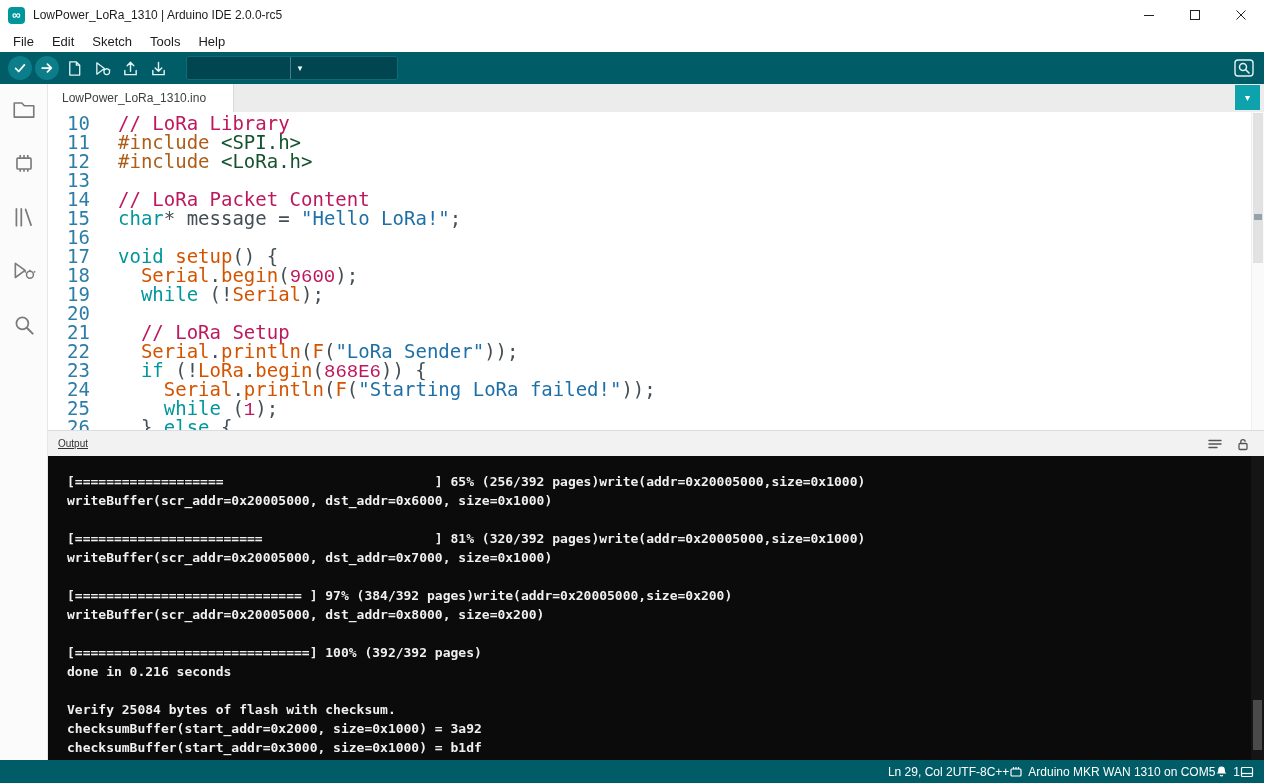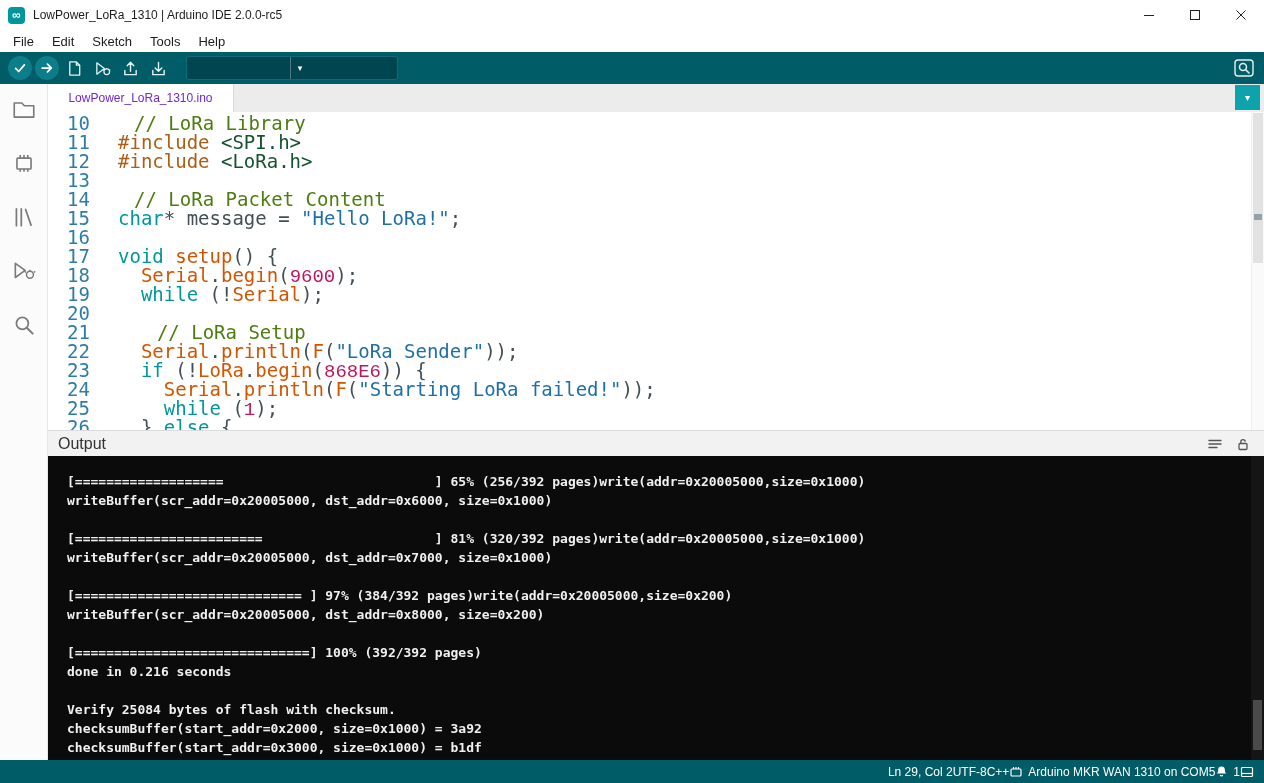--- a/index.html
+++ b/index.html
@@ -33,48 +33,48 @@
 
   
   .main { flex:1; display:flex; min-height:0; }
   .sidebar { width:48px; background:#fbfbfb; border-right:1px solid #e6e6e6; display:flex; flex-direction:column;
              align-items:center; padding-top:12px; gap:28px; flex:none; }
   .sb-btn { width:26px; height:26px; background:none; border:none; color:#7a7a7a; display:flex; align-items:center; justify-content:center; }
   .content { flex:1; display:flex; flex-direction:column; min-width:0; }
 
   
   .tabbar { height:28px; background:#ececec; display:flex; align-items:stretch; flex:none; }
-  .tab { background:#ffffff; display:flex; align-items:center; padding:0 14px; font-size:12px; color:#6d28d9;
-         border-right:1px solid #d8d8d8; min-width:186px;justify-content:center; }
+  .tab { background:#ffffff; display:flex; align-items:center; padding:0 14px; font-size:12px; color:#404040;
+         border-right:1px solid #d8d8d8; min-width:186px; }
   .tab-spacer { flex:1; }
   .tab-dropdown { width:25px; height:25px; margin:1px 4px 0 0; background:#0DA2AC; border:none; color:#fff;
                   display:flex; align-items:center; justify-content:center; font-size:10px; }
 
   
   .editor { height:318px; background:#ffffff; position:relative; overflow:hidden; flex:none; }
   #code-lines { padding-top:2px; }
   .code-line { display:flex; height:19px; line-height:19px; font-family:"DejaVu Sans Mono", monospace; font-size:19px; }
   .gutter { width:42px; text-align:right; color:#2E7CA8; flex:none; }
   .code-text { padding-left:28px; white-space:pre; color:#434f54; }
-  .tk-cm  { color:#4d7c0f;margin-left:16px; }
+  .tk-cm  { color:#be185d; }
   .tk-kw  { color:#00979C; }
   .tk-fn  { color:#D35400; }
   .tk-pl  { color:#434f54; }
   .tk-str { color:#1E6FA8; }
   .tk-num { color:#be185d;font-family:Liberation Mono, monospace; }
   .tk-pre { color:#AD5D18; }
   .tk-hdr { color:#14532d; }
   .editor-scrollbar { position:absolute; top:0; right:0; bottom:0; width:13px; background:#fafafa; border-left:1px solid #efefef; }
   .editor-scrollbar .thumb { position:absolute; top:1px; left:1px; right:1px; height:150px; background:#e2e2e2; }
   .editor-scrollbar .mark { position:absolute; top:102px; left:2px; right:2px; height:6px; background:#94A3AB; }
 
   
   .output-header { height:26px; background:#f2f2f2; border-top:1px solid #dcdcdc; display:flex; align-items:center;
                    padding:0 12px 0 10px; flex:none; }
-  .output-title { font-size:16px; color:#333; }
+  .output-title { font-size:10px; color:#333;text-decoration:underline; }
   .output-actions { margin-left:auto; display:flex; gap:10px; align-items:center; }
   .oh-btn { background:none; border:none; width:18px; height:18px; display:flex; align-items:center; justify-content:center; color:#555; }
 
   .console { flex:1; background:#0B0B0B; position:relative; overflow:hidden;
              font-family:"DejaVu Sans Mono", monospace; font-weight:bold; font-size:13px; color:#F0F0F0; }
   #console-lines { padding:16px 0 0 19px; }
   .console-line { height:19px; line-height:19px; white-space:pre; }
   .console-scrollbar { position:absolute; top:0; right:0; bottom:0; width:13px; background:#151515; }
   .console-scrollbar .thumb { position:absolute; bottom:10px; left:2px; right:2px; height:50px; background:#4A4A4A; }
 

